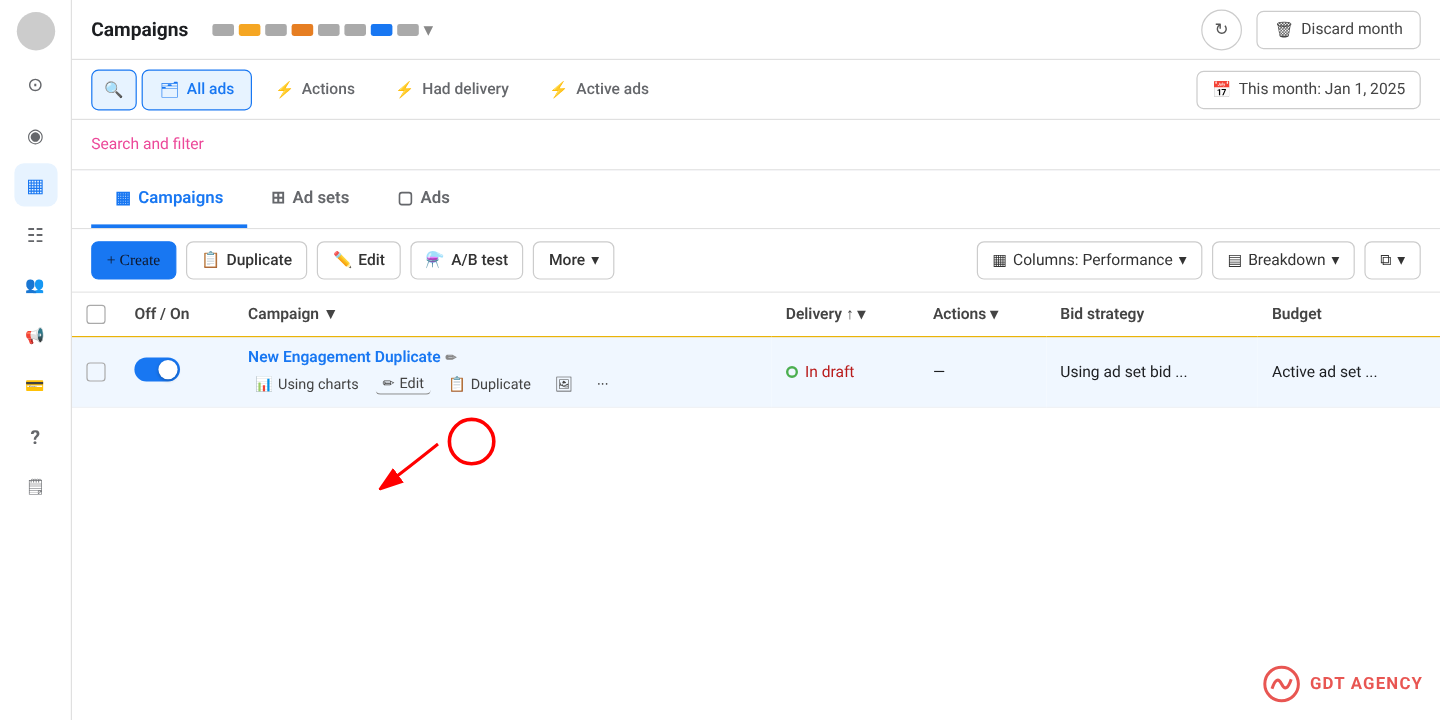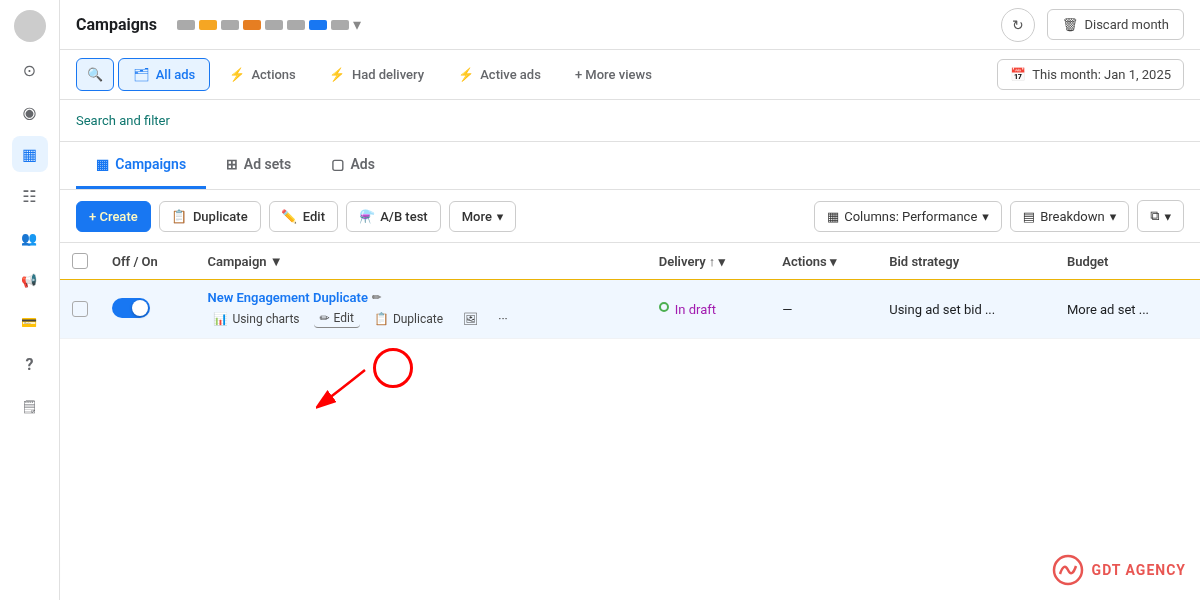--- a/index.html
+++ b/index.html
@@ -32,55 +32,55 @@
     .refresh-btn { width: 34px; height: 34px; border-radius: 50%; border: 1px solid #ccc; background: #fff; display: flex; align-items: center; justify-content: center; cursor: pointer; font-size: 14px; color: #555; }
 
     
     .nav-tabs-row { height: 50px; background: #fff; display: flex; align-items: center; padding: 0 16px; gap: 4px; border-bottom: 1px solid #e0e0e0; }
     .nav-tab { display: flex; align-items: center; gap: 6px; padding: 8px 14px; border-radius: 6px; border: 1px solid transparent; cursor: pointer; font-size: 13px; color: #65676b; font-weight: 500; }
     .nav-tab.active { background: #e7f3ff; color: #1877f2; border-color: #1877f2; }
     .date-range-btn { margin-left: auto; display: flex; align-items: center; gap: 6px; padding: 7px 12px; border-radius: 6px; border: 1px solid #ccc; background: #fff; cursor: pointer; font-size: 13px; color: #444; }
 
     
     .search-bar { height: 42px; background: #fff; display: flex; align-items: center; padding: 0 16px; border-bottom: 1px solid #e0e0e0; }
-    .search-bar span { color: #0f766e; font-size: 13px; }
+    .search-bar span { color: #ec4899; font-size: 13px; }
 
     
     .content { flex: 1; background: #f0f2f5; overflow: hidden; display: flex; flex-direction: column; }
 
     
     .entity-tabs { display: flex; background: #fff; border-bottom: 1px solid #e0e0e0; padding: 0 16px; }
     .entity-tab { display: flex; align-items: center; gap: 6px; padding: 14px 20px; cursor: pointer; font-size: 14px; font-weight: 600; color: #65676b; border-bottom: 3px solid transparent; }
     .entity-tab.active { color: #1877f2; border-bottom-color: #1877f2; }
 
     
     .toolbar { display: flex; align-items: center; gap: 8px; padding: 10px 16px; background: #fff; border-bottom: 1px solid #e0e0e0; }
     .tool-btn { display: flex; align-items: center; gap: 5px; padding: 7px 12px; border-radius: 6px; border: 1px solid #ccc; background: #fff; cursor: pointer; font-size: 13px; color: #333; font-weight: 500; }
-    .tool-btn.create { background: #1877f2; color: #fef9c3; border-color: #1877f2; }
+    .tool-btn.create { background: #1877f2; color: #0f172a; border-color: #1877f2; font-family: Liberation Serif, serif; }
     .toolbar-spacer { flex: 1; }
     .tool-dropdown { display: flex; align-items: center; gap: 5px; padding: 7px 12px; border-radius: 6px; border: 1px solid #ccc; background: #fff; cursor: pointer; font-size: 13px; color: #333; }
 
     
     .table-wrapper { flex: 1; background: #fff; overflow: auto; }
     table { width: 100%; border-collapse: collapse; font-size: 13px; }
     thead tr { border-bottom: 1px solid #eab308; }
     thead th { padding: 10px 12px; text-align: left; font-weight: 600; color: #444; background: #fff; white-space: nowrap; }
     tbody tr { border-bottom: 1px solid #f0f2f5; }
     tbody tr.highlighted { background: #f0f7ff; }
     tbody td { padding: 10px 12px; color: #1c1e21; vertical-align: middle; }
     .checkbox-cell { width: 40px; }
     .cb { width: 16px; height: 16px; border: 1.5px solid #aaa; border-radius: 3px; cursor: pointer; }
     .toggle { display: inline-flex; align-items: center; width: 38px; height: 20px; background: #1877f2; border-radius: 10px; cursor: pointer; position: relative; }
     .toggle-knob { width: 16px; height: 16px; background: #fff; border-radius: 50%; position: absolute; right: 2px; box-shadow: 0 1px 3px rgba(0,0,0,0.3); }
     .campaign-link { color: #1877f2; text-decoration: none; font-weight: 600; display: flex; align-items: center; gap: 4px; }
     .edit-icon-inline { font-size: 11px; color: #888; cursor: pointer; }
     .row-actions { display: flex; align-items: center; gap: 8px; margin-top: 4px; }
     .row-action-btn { display: flex; align-items: center; gap: 4px; font-size: 12px; color: #444; cursor: pointer; padding: 2px 6px; border-radius: 4px; border: none; background: none; }
     .row-action-btn.edit-btn { position: relative; }
-    .delivery-badge { display: flex; gap: 6px; color: #a21caf; }
+    .delivery-badge { display: flex; align-items: center; gap: 6px; color: #b91c1c; }
     .delivery-dot { width: 10px; height: 10px; border-radius: 50%; border: 2px solid #4caf50; background: transparent; flex-shrink: 0; }
     .results-row td { color: #65676b; font-size: 12px; padding: 6px 12px; }
 
     
     .edit-circle { position: absolute; width: 40px; height: 40px; border: 3px solid red; border-radius: 50%; pointer-events: none; z-index: 100; }
     .arrow-annotation { position: absolute; pointer-events: none; z-index: 100; }
 
     
     .watermark { position: absolute; bottom: 14px; right: 14px; display: flex; align-items: center; gap: 8px; opacity: 0.85; }
     .watermark-logo { width: 32px; height: 32px; }
@@ -137,23 +137,20 @@
       <span style="font-size:13px;">⚡</span>
       <span>Actions</span>
     </div>
     <div class="nav-tab">
       <span style="font-size:13px;">⚡</span>
       <span>Had delivery</span>
     </div>
     <div class="nav-tab">
       <span style="font-size:13px;">⚡</span>
       <span>Active ads</span>
-    </div>
-    <div class="nav-tab">
-      <span>+ More views</span>
     </div>
     <div class="date-range-btn">
       <span>📅</span>
       <span>This month: Jan 1, 2025</span>
     </div>
   </div>
 
   <div class="search-bar">
     <span>Search and filter</span>
   </div>
@@ -274,21 +271,21 @@
                 <span>In draft</span>
               </div>
             </td>
             <td>
               <span>—</span>
             </td>
             <td>
               <span>Using ad set bid ...</span>
             </td>
             <td>
-              <span>More ad set ...</span>
+              <span>Active ad set ...</span>
             </td>
           </tr>
         </tbody>
       </table>
     </div>
 
   </div>
 </div>
 
 <div class="edit-circle" style="left: 373px; top: 348px;"></div>

